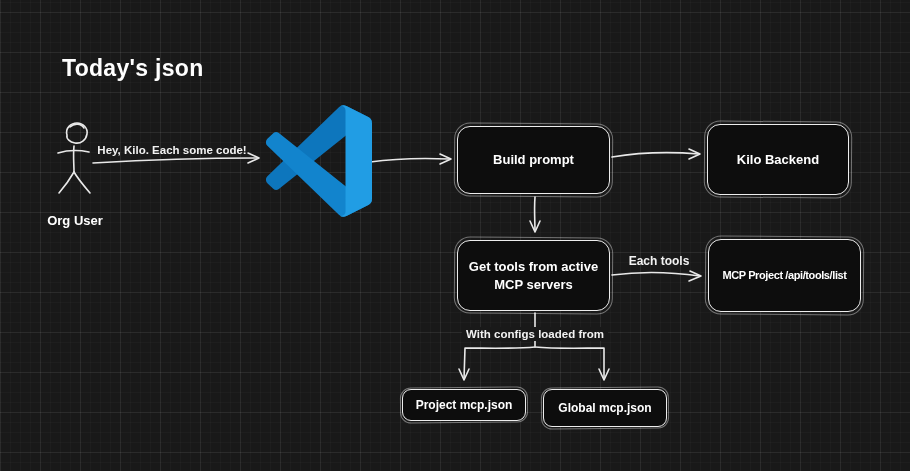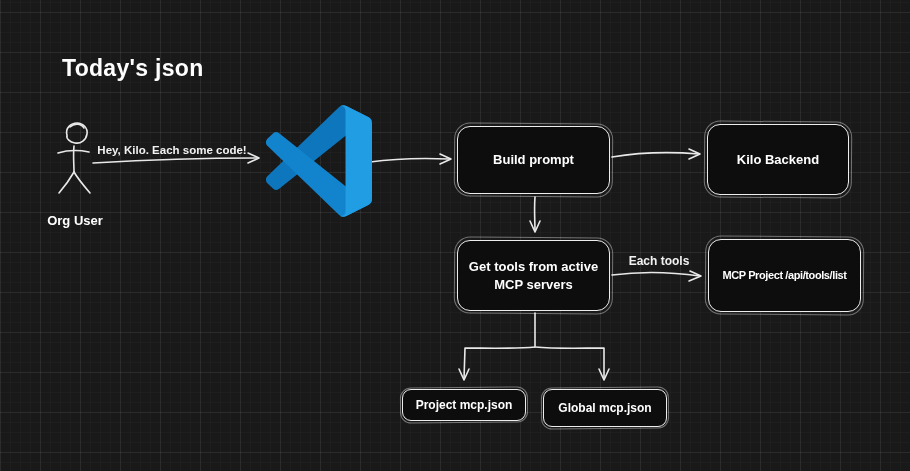--- a/index.html
+++ b/index.html
@@ -112,20 +112,21 @@
 
   <svg class="vscode-logo" width="106" height="112" viewBox="0 0 100 100" preserveAspectRatio="none">
     <path class="vsc-p1" d="M96.46 10.8 75.86.88a6.23 6.23 0 0 0-7.1 1.2L1.3 63.6a4.17 4.17 0 0 0 0 6.16l5.51 5.01a4.17 4.17 0 0 0 5.32.23L93.4 13.6a4.13 4.13 0 0 1 6.6 3.3v-.24a6.25 6.25 0 0 0-3.54-5.86Z"></path>
     <path class="vsc-p2" d="m96.46 89.2-20.6 9.92a6.23 6.23 0 0 1-7.1-1.2L1.3 36.4a4.17 4.17 0 0 1 0-6.16l5.51-5.01a4.17 4.17 0 0 1 5.32-.23L93.4 86.4a4.13 4.13 0 0 0 6.6-3.3v.24a6.25 6.25 0 0 1-3.54 5.86Z"></path>
     <path class="vsc-p3" d="M75.86 99.13a6.23 6.23 0 0 1-7.1-1.21c2.3 2.3 6.24.67 6.24-2.59V4.67c0-3.26-3.94-4.89-6.24-2.59a6.23 6.23 0 0 1 7.1-1.2l20.6 9.9A6.25 6.25 0 0 1 100 16.4v67.2a6.25 6.25 0 0 1-3.54 5.62l-20.6 9.91Z"></path>
   </svg>
 
   <div class="edge-label lbl-orguser">Org User</div>
   <div class="edge-label lbl-hey">Hey, Kilo. Each some code!</div>
   <div class="edge-label lbl-each">Each tools</div>
+  <div class="edge-label lbl-configs">With configs loaded from</div>
 
   <div class="node node-build">Build prompt</div>
   <div class="node node-kilo">Kilo Backend</div>
   <div class="node node-get">Get tools from active
 MCP servers</div>
   <div class="node node-mcp">MCP Project /api/tools/list</div>
   <div class="node node-small node-project">Project mcp.json</div>
   <div class="node node-small node-global">Global mcp.json</div>
 
 </div>

